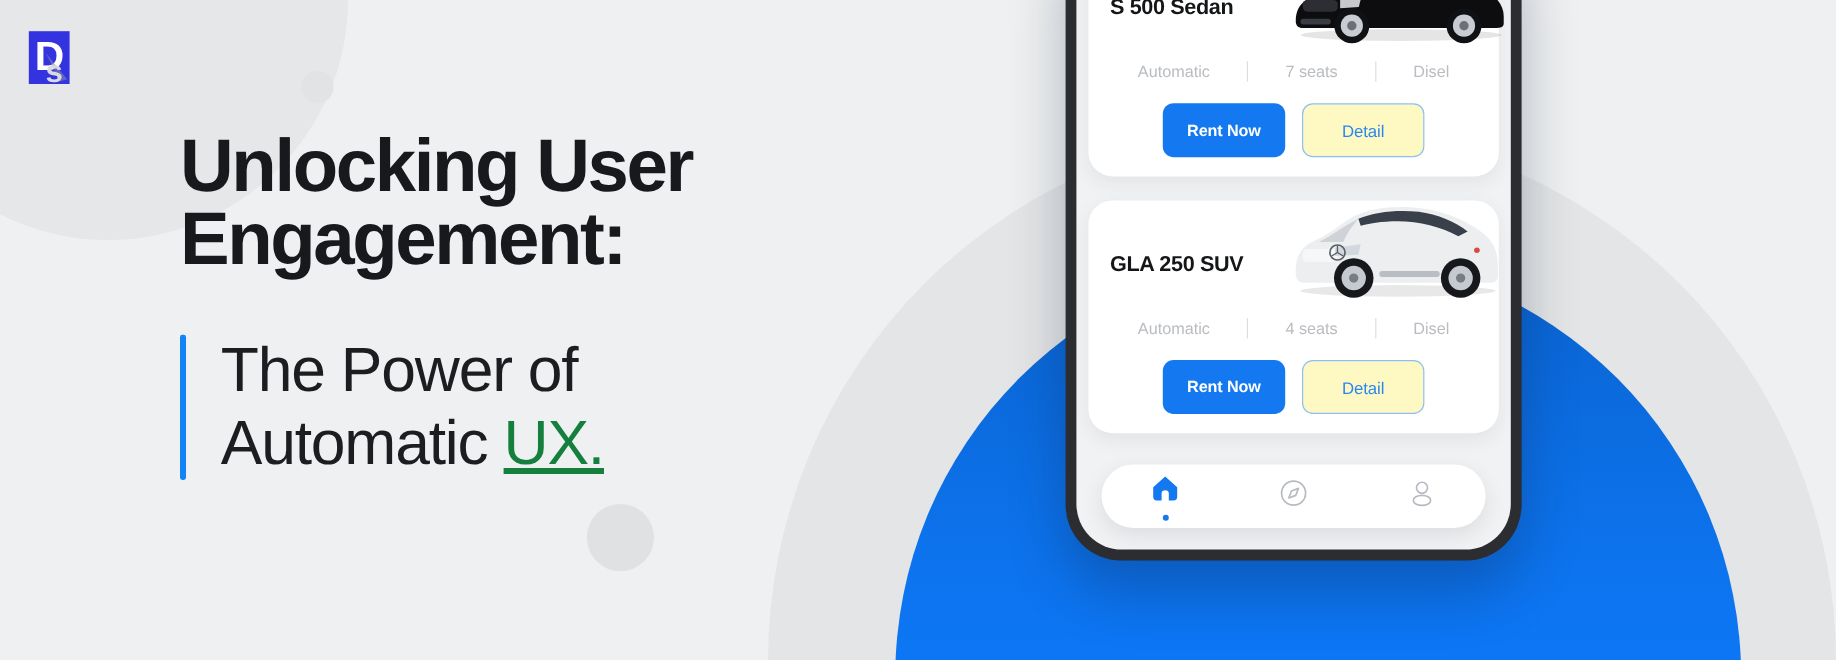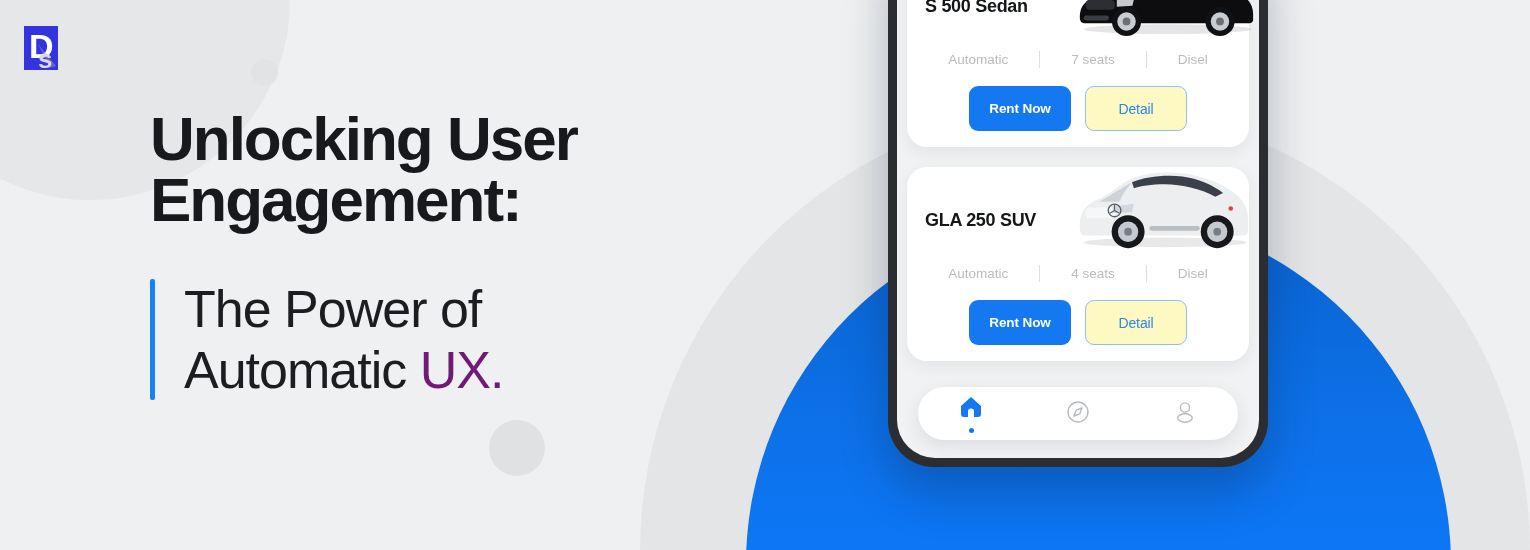--- a/index.html
+++ b/index.html
@@ -83,21 +83,21 @@
     margin-right:29px;
     align-self:stretch;
   }
   .subhead {
     font-size:52px;
     line-height:1.17;
     letter-spacing:-1px;
     font-weight:400;
     color:#1b1d20;
   }
-  .subhead .accent { color:#701a75; }
+  .subhead .accent { color:#15803d;text-decoration:underline; }
   .site {
     margin-top:55px;
     font-size:19px;
     letter-spacing:-0.2px;
     color:#222428;
   }
 
   
   .phone {
     position:absolute;

